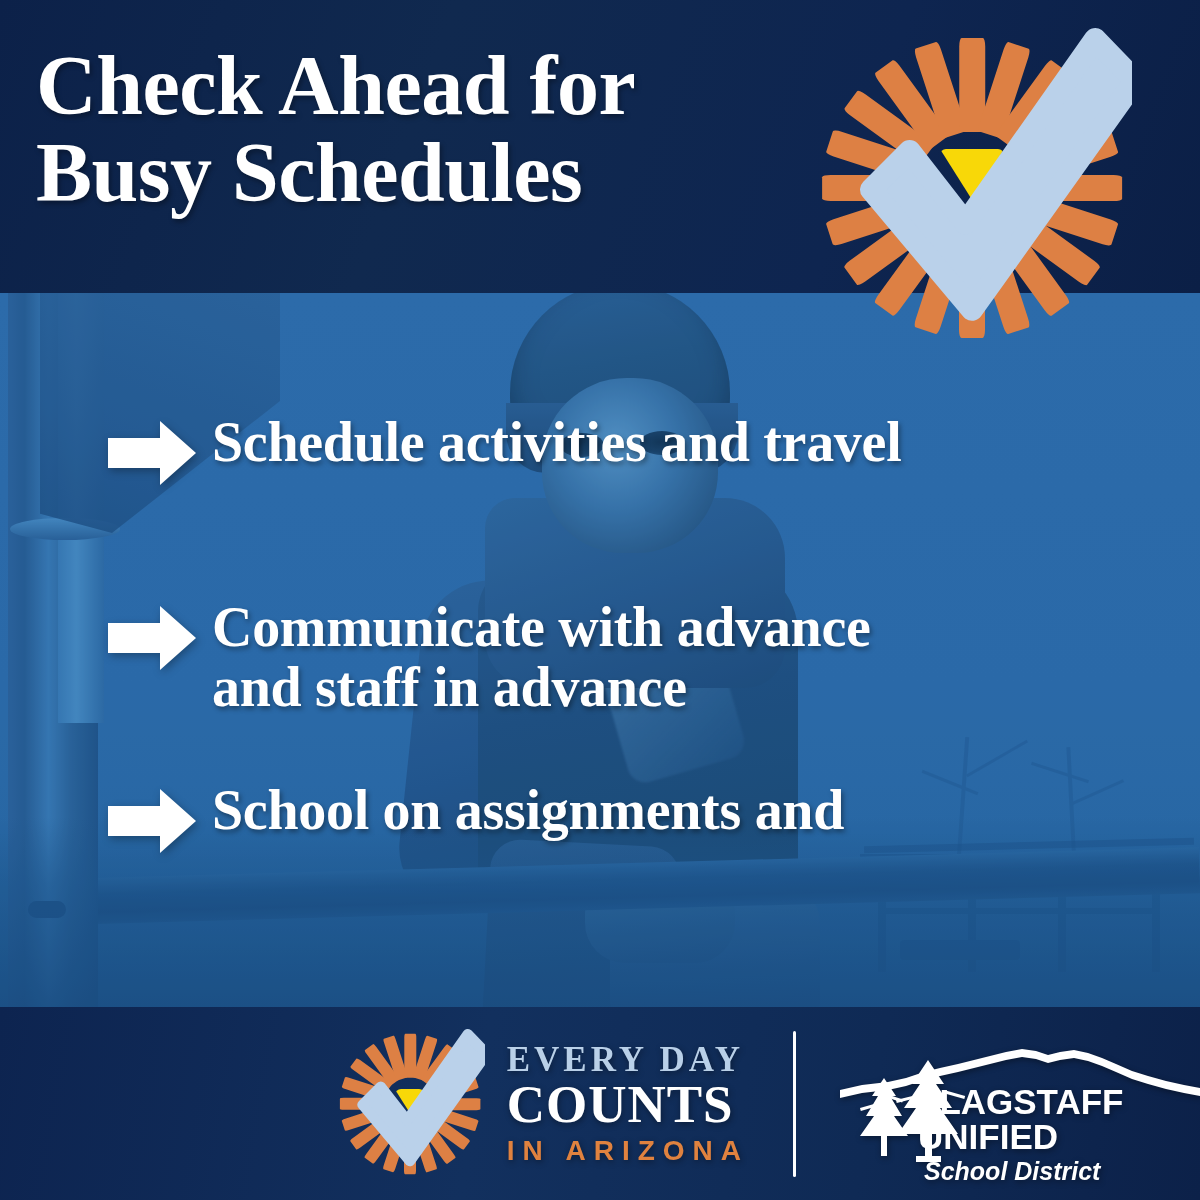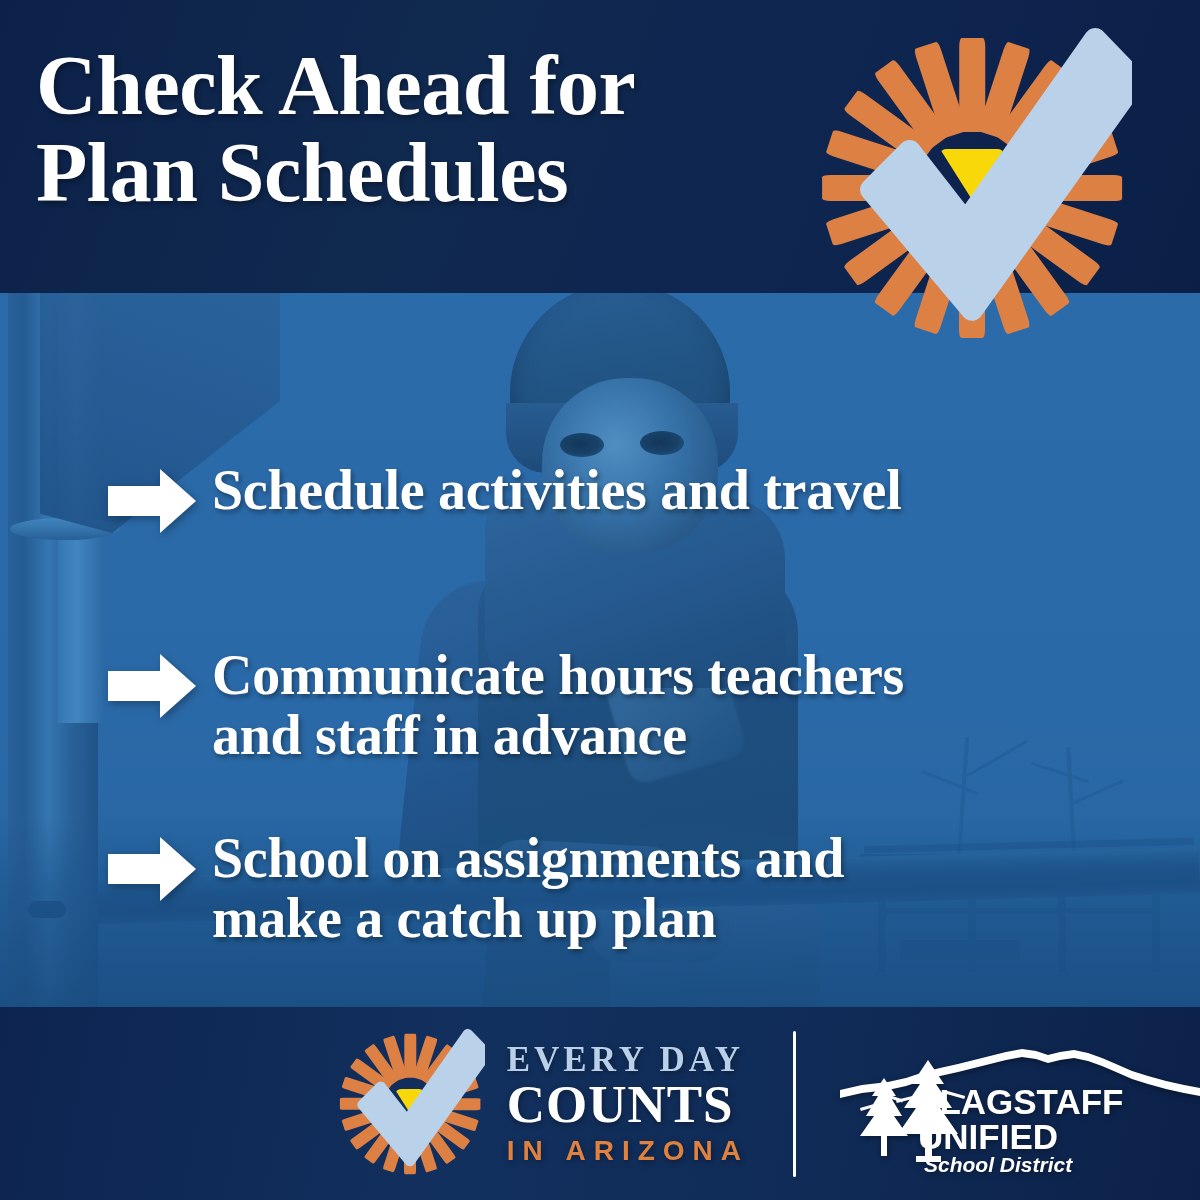--- a/index.html
+++ b/index.html
@@ -254,21 +254,20 @@
   }
 
   
   .bullets {
     position: absolute;
     left: 0;
     top: 293px;
     width: 1200px;
     height: 714px;
     z-index: 6;
-    margin-top: 48px;
   }
   .bullet {
     position: absolute;
     display: flex;
     align-items: flex-start;
   }
   .bullet:nth-child(1) { left: 108px; top: 120px; }
   .bullet:nth-child(2) { left: 108px; top: 305px; }
   .bullet:nth-child(3) { left: 108px; top: 488px; }
   .arrow {
@@ -372,21 +371,22 @@
     font-family: "Liberation Sans", "DejaVu Sans", sans-serif;
     font-weight: bold;
     font-size: 35px;
     letter-spacing: 0px;
   }
   .fusd-sub {
     color: #ffffff;
     font-family: "Liberation Sans", "DejaVu Sans", sans-serif;
     font-weight: bold;
     font-style: italic;
-    font-size: 21px;
+    font-size: 25px;
+    margin-top: 5px;
     margin-left: 6px;
   }
 </style>
 </head>
 <body>
 
 <div id="poster">
 
   <div class="photo-band">
     <div class="sky"></div>
@@ -435,21 +435,21 @@
     </div>
     <div class="pole-cap"></div>
 
     <div class="ground"></div>
     <div class="bluewash"></div>
   </div>
 
   <div class="header">
     <div class="title">
       <span class="title-line">Check Ahead for</span>
-      <span class="title-line">Plan Schedules</span>
+      <span class="title-line">Busy Schedules</span>
     </div>
   </div>
 
   <div class="edc-mark" id="header-mark" style="position:absolute;left:812px;top:18px;width:320px;height:340px;z-index:6;">
       <div class="ray" style="width: 26.24px; height: 94.4px; background: rgb(221, 128, 68); margin-left: -13.12px; transform: rotate(0deg) translateY(56px);"></div>
       <div class="ray" style="width: 26.24px; height: 94.4px; background: rgb(221, 128, 68); margin-left: -13.12px; transform: rotate(18deg) translateY(56px);"></div>
       <div class="ray" style="width: 26.24px; height: 94.4px; background: rgb(221, 128, 68); margin-left: -13.12px; transform: rotate(36deg) translateY(56px);"></div>
       <div class="ray" style="width: 26.24px; height: 94.4px; background: rgb(221, 128, 68); margin-left: -13.12px; transform: rotate(54deg) translateY(56px);"></div>
       <div class="ray" style="width: 26.24px; height: 94.4px; background: rgb(221, 128, 68); margin-left: -13.12px; transform: rotate(72deg) translateY(56px);"></div>
       <div class="ray" style="width: 26.24px; height: 94.4px; background: rgb(221, 128, 68); margin-left: -13.12px; transform: rotate(90deg) translateY(56px);"></div>
@@ -486,34 +486,33 @@
       </span>
     </div>
 
     <div class="bullet">
       <span class="arrow">
         <svg width="88" height="64" viewBox="0 0 88 64" xmlns="http://www.w3.org/2000/svg">
           <polygon points="0,17 52,17 52,0 88,32 52,64 52,47 0,47" fill="#ffffff"></polygon>
         </svg>
       </span>
       <span class="bullet-text">
-        <span>Communicate hours teachers</span><br>
+        <span>Communicate with advance</span><br>
         <span>and staff in advance</span>
       </span>
     </div>
 
     <div class="bullet">
       <span class="arrow">
         <svg width="88" height="64" viewBox="0 0 88 64" xmlns="http://www.w3.org/2000/svg">
           <polygon points="0,17 52,17 52,0 88,32 52,64 52,47 0,47" fill="#ffffff"></polygon>
         </svg>
       </span>
       <span class="bullet-text">
         <span>School on assignments and</span><br>
-        <span>make a catch up plan</span>
       </span>
     </div>
 
   </div>
 
   <div class="footer">
     <div class="footer-inner">
 
       <div class="edc-logo">
         <div class="edc-mark" id="footer-mark" style="position:relative;width:150px;height:152px;">

